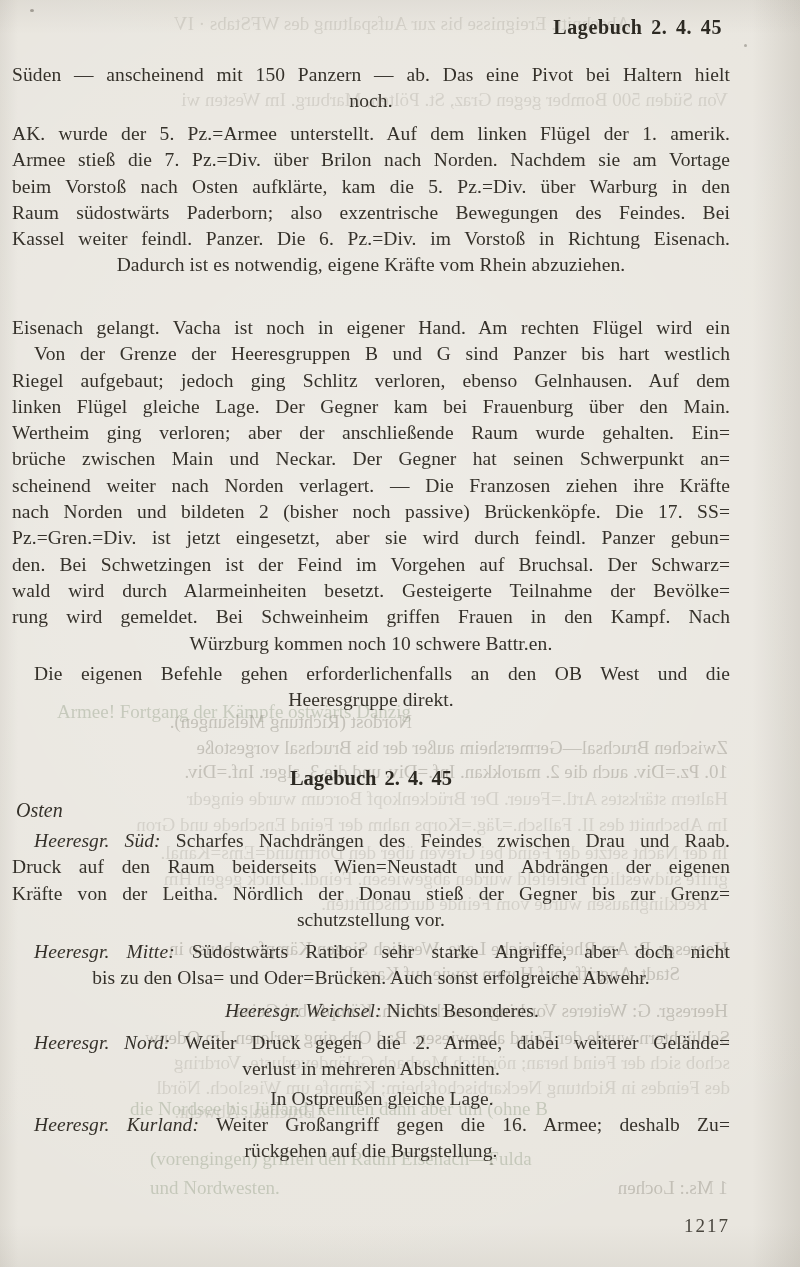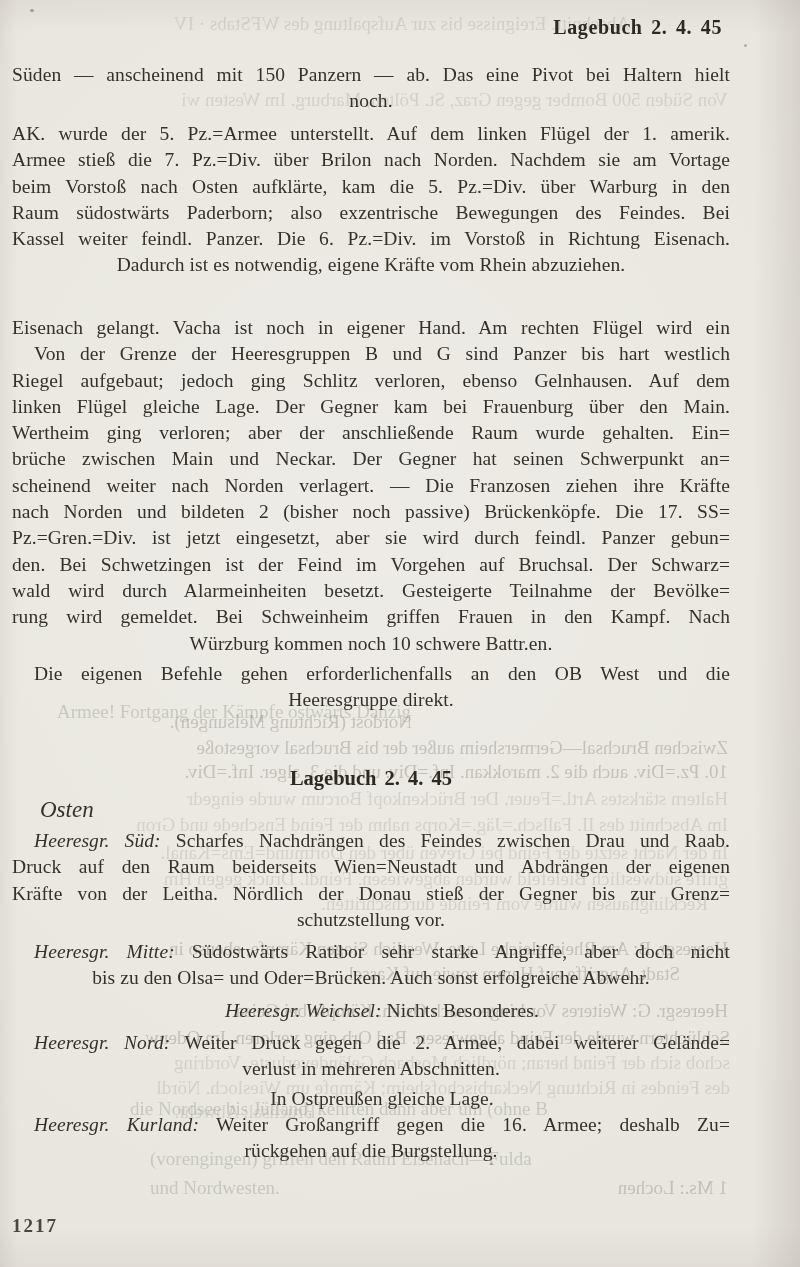--- a/index.html
+++ b/index.html
@@ -16,23 +16,23 @@
   }
   .blk{position:absolute;left:12px;width:718px;}
   .ln{font-size:19.5px;line-height:26.3px;letter-spacing:0.1px;text-align:center;}
   .j{text-align:justify;text-align-last:justify;}
   .ind{text-indent:22px;}
   .it{font-style:italic;}
   .runhead{position:absolute;top:16px;left:12px;width:710px;text-align:right;
     font-weight:bold;font-size:20px;letter-spacing:0.6px;word-spacing:3px;color:#2c2922;}
   .sechead{position:absolute;top:767px;left:12px;width:718px;text-align:center;
     font-weight:bold;font-size:20.5px;word-spacing:3px;color:#2c2922;}
-  .region{position:absolute;top:797px;left:16px;font-style:italic;font-size:23px;line-height:26px;margin-left:24px;}
-  .pageno{position:absolute;top:1215px;left:12px;width:718px;text-align:left;
-    font-weight:bold;font-size:19px;letter-spacing:2px;color:#4a463e;}
+  .region{position:absolute;top:797px;left:16px;font-style:italic;font-size:20px;line-height:26px;}
+  .pageno{position:absolute;top:1215px;left:12px;width:718px;text-align:right;
+    font-weight:normal;font-size:19px;letter-spacing:2px;color:#4a463e;}
   .ghost{position:absolute;font-size:19px;line-height:24px;white-space:nowrap;
     pointer-events:none;overflow:hidden;}
   .gm{color:#8f8b80;opacity:0.42;transform:scaleX(-1);filter:blur(0.3px);}
   .gm2{color:#9a968b;opacity:0.28;transform:scaleX(-1);filter:blur(0.5px);}
   .gn{color:#9aa48e;opacity:0.45;filter:blur(0.6px);}
   .speck{position:absolute;background:#5f5a4f;border-radius:50%;}
 </style>
 </head>
 <body>
 

